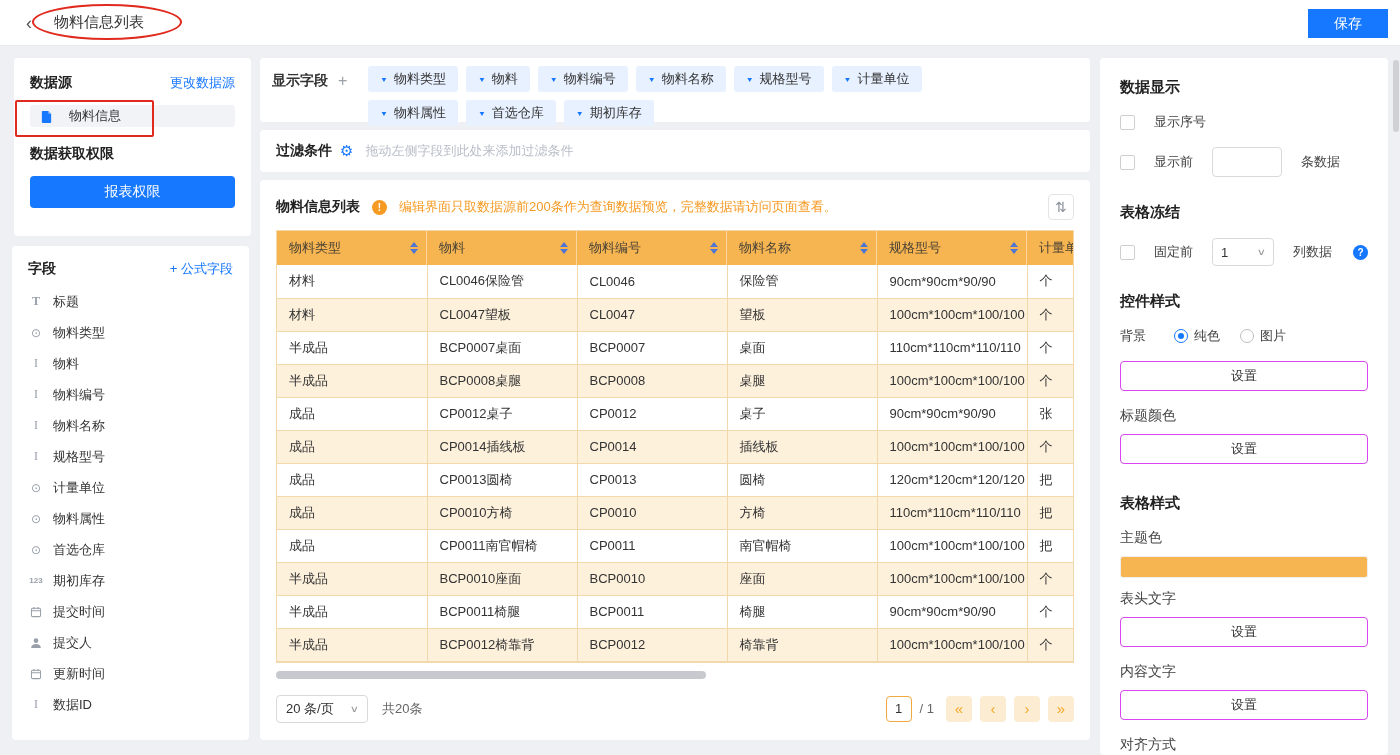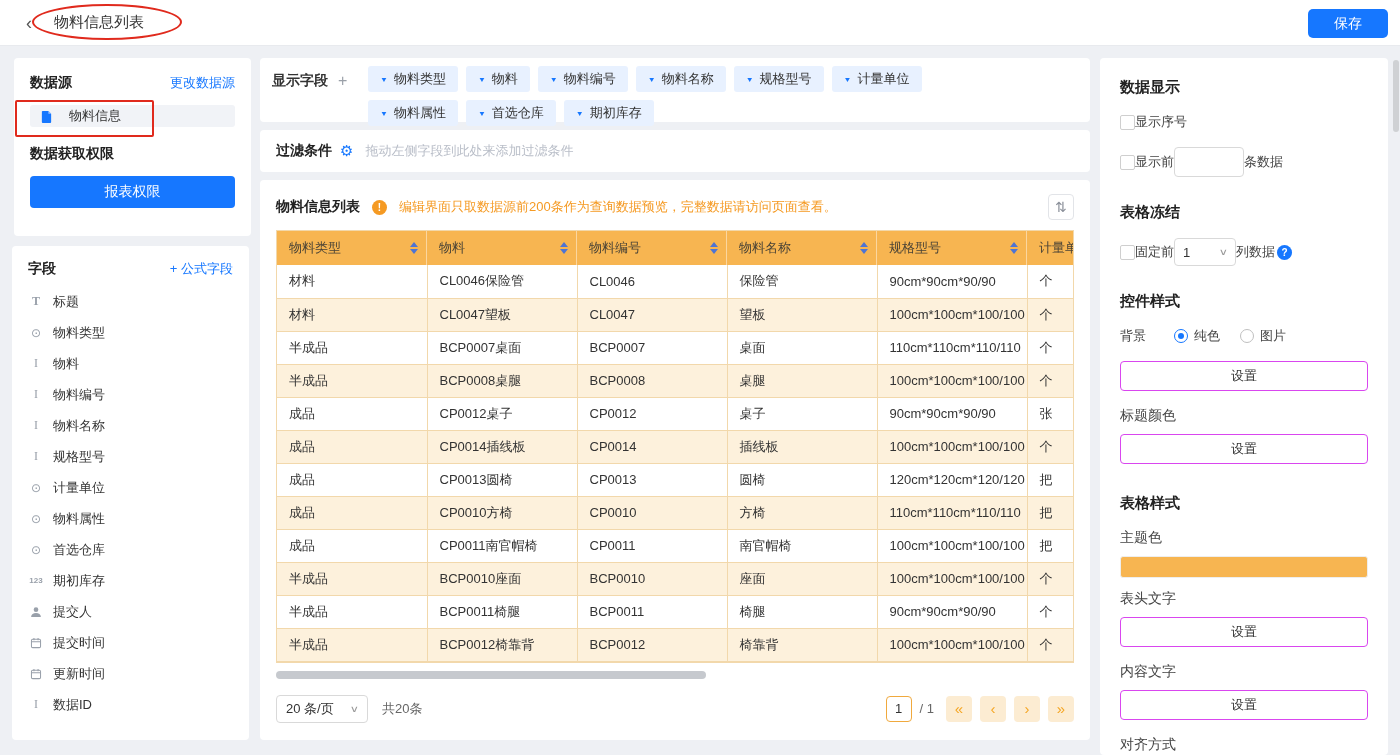--- a/index.html
+++ b/index.html
@@ -10,21 +10,21 @@
     position:relative; overflow:hidden; color:#333;
   }
   .card { background:#fff; border-radius:4px; position:absolute; }
 
   
   .topbar { position:absolute; top:0; left:0; width:1400px; height:46px; background:#fff;
             border-bottom:1px solid #e8eaee; display:flex; align-items:center; z-index:5; }
   .back { font-size:18px; color:#555; margin-left:26px; cursor:pointer; line-height:1; }
   .page-title { font-size:15px; color:#333; margin-left:22px; }
   .save-btn { position:absolute; right:12px; top:9px; width:80px; height:29px;
-              background:var(--accent,#1677ff); color:#fff; border:none; border-radius:5px; font-size:14px; }
+              background:var(--accent,#1677ff); color:#fff; border:none; border-radius:0; font-size:14px; }
   .annot-ellipse { position:absolute; left:32px; top:4px; width:150px; height:36px;
                    border:2.5px solid var(--annotation-red,#e02a1d); border-radius:50%; pointer-events:none; z-index:6; }
   .annot-rect { position:absolute; left:15px; top:100px; width:139px; height:37px;
                 border:2.5px solid var(--annotation-red,#e02a1d); border-radius:2px; pointer-events:none; z-index:6; }
 
   
   .ds-card { left:14px; top:58px; width:237px; height:178px; padding:16px; }
   .fields-card { left:12px; top:246px; width:237px; height:494px; padding:14px 16px; }
   .panel-head { display:flex; align-items:center; justify-content:space-between; }
   .panel-title { font-size:14px; font-weight:bold; color:#222; }
@@ -93,21 +93,21 @@
   .pcur { width:26px; height:26px; border:1px solid #f0a93e; border-radius:4px; font-size:13px; color:#333;
           display:flex; align-items:center; justify-content:center; background:#fff; }
   .pslash { font-size:13px; color:#666; margin-right:4px; }
   .pbtn { width:26px; height:26px; background:#fcecd2; border-radius:4px; color:#f5a623; font-size:15px;
           display:flex; align-items:center; justify-content:center; cursor:pointer; line-height:1; }
 
   
   .right-card { left:1100px; top:58px; width:288px; height:697px; padding:20px; overflow:hidden; }
   .rsec { margin-bottom:26px; }
   .rhead { font-size:15px; font-weight:bold; color:#222; margin-bottom:16px; }
-  .chk-row { display:flex; align-items:center; gap:0; font-size:13px; color:#444; margin-bottom:16px; }
+  .chk-row { display:flex; align-items:center; gap:19px; font-size:13px; color:#444; margin-bottom:16px; }
   .chk { width:15px; height:15px; border:1px solid #cfcfcf; border-radius:2px; background:#fff; flex:none; cursor:pointer; }
   .num-input { width:70px; height:30px; border:1px solid #d9d9d9; border-radius:4px; font-size:13px; padding:0 8px; }
   .mini-select { min-width:62px; height:28px; border:1px solid #d9d9d9; border-radius:4px; background:#fff;
                  display:inline-flex; align-items:center; justify-content:space-between; padding:0 8px;
                  font-size:13px; color:#333; cursor:pointer; }
   .help { width:15px; height:15px; border-radius:50%; background:var(--accent,#1677ff); color:#fff; font-size:10px;
           font-weight:bold; display:flex; align-items:center; justify-content:center; margin-left:2px; cursor:pointer; }
   .radio-row { display:flex; align-items:center; gap:20px; font-size:13px; color:#444; margin-bottom:16px; }
   .rlabel { margin-right:8px; }
   .radio { display:flex; align-items:center; gap:6px; cursor:pointer; }
@@ -214,34 +214,34 @@
       </div>
       <div class="field-item">
         <span class="fi-icon">
           <span class="fi-num">123</span>
         </span>
         <span>期初库存</span>
       </div>
       <div class="field-item">
         <span class="fi-icon">
           <svg viewBox="0 0 14 14" width="12" height="12">
+            <rect x="1.7" y="2.6" width="10.6" height="9.8" rx="1.4" fill="none" stroke="#99a0aa" stroke-width="1.2"></rect>
+            <path d="M1.7 5.6h10.6M4.6 1.2v2.6M9.4 1.2v2.6" stroke="#99a0aa" stroke-width="1.2" fill="none"></path>
+          </svg>
+        </span>
+        <span>提交时间</span>
+      </div>
+      <div class="field-item">
+        <span class="fi-icon">
+          <svg viewBox="0 0 14 14" width="12" height="12">
             <circle cx="7" cy="4.3" r="2.7" fill="#99a0aa"></circle>
             <path d="M1.3 12.8c0-3 2.6-4.7 5.7-4.7s5.7 1.7 5.7 4.7z" fill="#99a0aa"></path>
           </svg>
         </span>
         <span>提交人</span>
-      </div>
-      <div class="field-item">
-        <span class="fi-icon">
-          <svg viewBox="0 0 14 14" width="12" height="12">
-            <rect x="1.7" y="2.6" width="10.6" height="9.8" rx="1.4" fill="none" stroke="#99a0aa" stroke-width="1.2"></rect>
-            <path d="M1.7 5.6h10.6M4.6 1.2v2.6M9.4 1.2v2.6" stroke="#99a0aa" stroke-width="1.2" fill="none"></path>
-          </svg>
-        </span>
-        <span>提交时间</span>
       </div>
       <div class="field-item">
         <span class="fi-icon">
           <svg viewBox="0 0 14 14" width="12" height="12">
             <rect x="1.7" y="2.6" width="10.6" height="9.8" rx="1.4" fill="none" stroke="#99a0aa" stroke-width="1.2"></rect>
             <path d="M1.7 5.6h10.6M4.6 1.2v2.6M9.4 1.2v2.6" stroke="#99a0aa" stroke-width="1.2" fill="none"></path>
           </svg>
         </span>
         <span>更新时间</span>
       </div>

